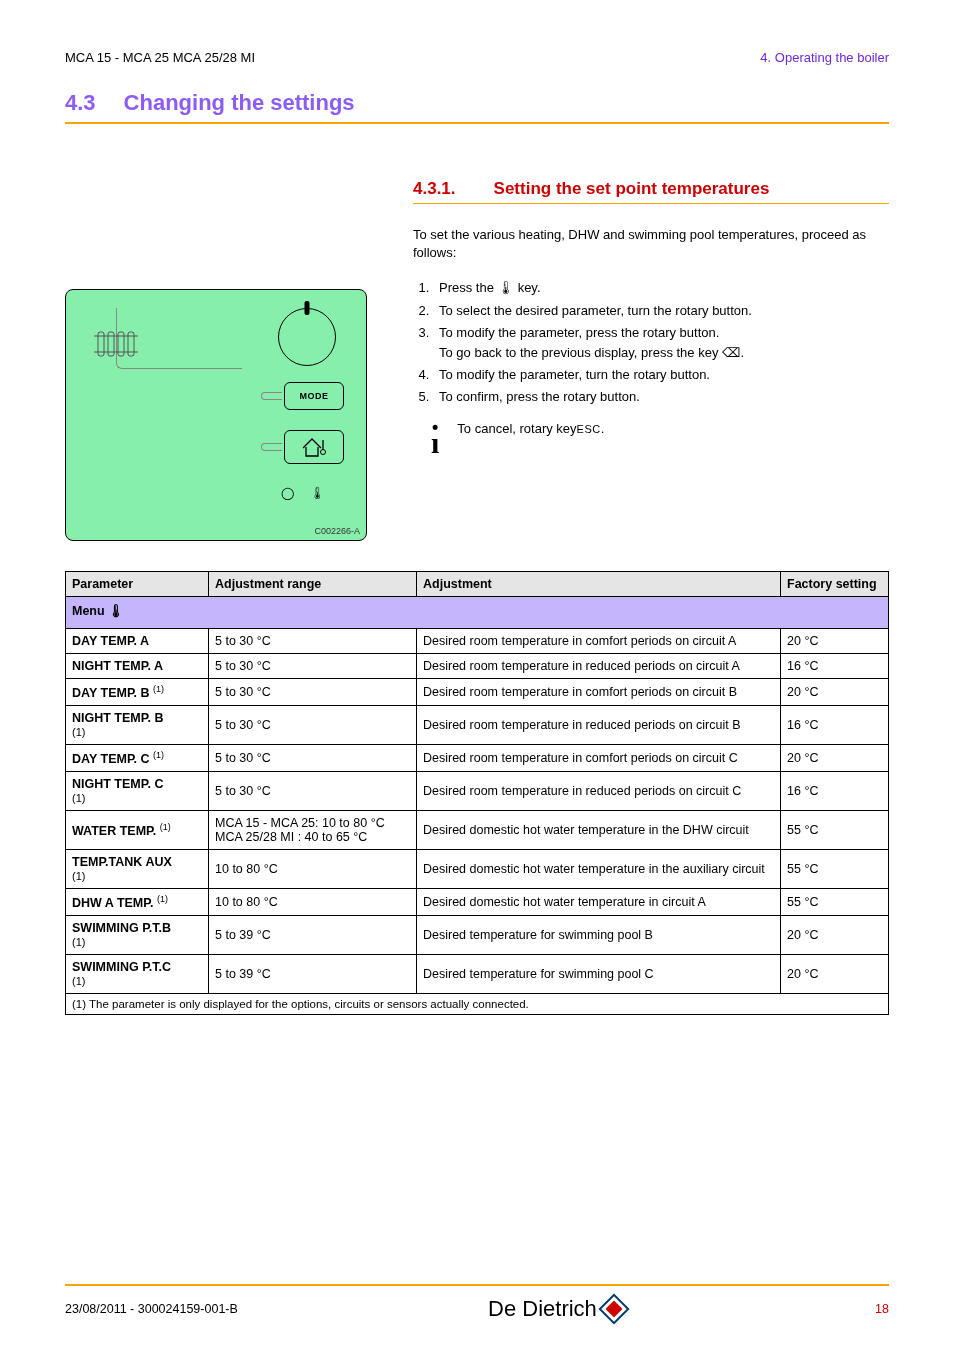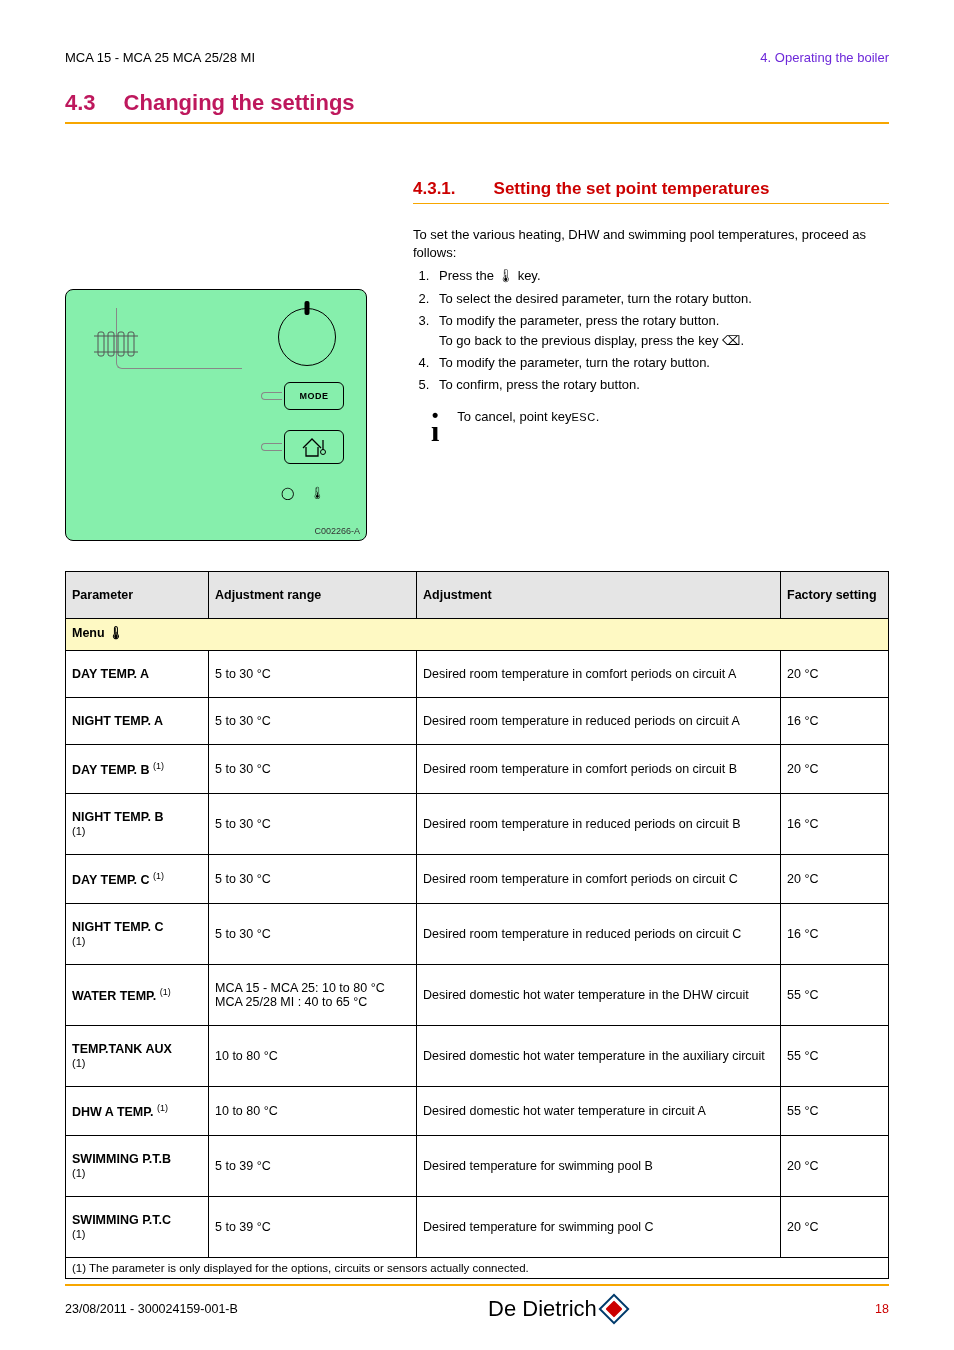--- a/index.html
+++ b/index.html
@@ -19,42 +19,42 @@
     display: flex;
     justify-content: space-between;
     font-size: 13px;
     margin-bottom: 25px;
   }
   .header-right { color: #6d28d9; }
   .h2-row {
     display: flex;
     align-items: baseline;
     gap: 28px;
-    color: #be185d;
+    color: #8b5cf6;
     font-size: 22px;
     font-weight: bold;
     border-bottom: 2.5px solid #f7a600;
     padding-bottom: 6px;
     margin-bottom: 55px;
   }
   .h3-row {
     display: flex;
     align-items: baseline;
     gap: 38px;
     color: #c00;
     font-size: 17px;
     font-weight: bold;
     border-bottom: 1.5px solid #f7a600;
     padding-bottom: 4px;
     margin-bottom: 22px;
   }
   .content-row { display: flex; gap: 28px; margin-bottom: 30px; }
   .figure-col { width: 320px; flex-shrink: 0; padding-top: 110px; }
   .text-col { flex: 1; }
-  .para { margin: 0 0 4px 0; line-height: 1.4; }
+  .para { margin: 0 0 16px 0; line-height: 1.4; }
   ol.steps { margin: 0 0 14px 0; padding-left: 20px; line-height: 1.55; }
   ol.steps li { padding-left: 6px; margin-bottom: 2px; }
   .info-row { display: flex; gap: 18px; align-items: flex-start; margin-top: 8px; padding-left: 18px;}
   .info-icon { font-size: 30px; font-weight: bold; line-height: 0.7; }
   .info-icon::before { content: "•"; display:block; font-size:18px; margin-bottom:-2px; text-align:center;}
   .info-icon .i { font-family: Georgia, serif;}
   .escsmall { font-variant: small-caps; font-size: 11px; letter-spacing: 0.5px;}
 
   
   .device {
@@ -99,24 +99,24 @@
   }
   .device .radiator {
     position:absolute; left:28px; top:36px; width:50px; height:34px;
   }
 
   
   table.params {
     width: 100%; border-collapse: collapse; font-size: 12.5px;
   }
   table.params th, table.params td {
-    border: 1px solid #000; padding: 16px 6px; text-align: left; vertical-align: middle;
+    border: 1px solid #000; padding: 5px 6px; text-align: left; vertical-align: middle;
   }
   table.params .title-row td {
-    background: #fef9c3; font-weight: bold; padding: 6px 17px 10px 6px;
+    background: #c4b5fd; font-weight: bold; padding: 6px 17px 10px 6px;
   }
   table.params thead th { background: #e5e5e5; font-weight: bold; }
   table.params .param-name { font-weight: bold; white-space: nowrap; }
   table.params sup { font-size: 9px; font-weight: normal;}
   table.params tfoot td { font-size: 11.5px; padding: 4px 6px;}
   .col-param{width:130px;}
   .col-range{width:195px;}
   .col-fact{width:95px;}
 
   
@@ -180,21 +180,21 @@
       <li>Press the 🌡 key.</li>
       <li>To select the desired parameter, turn the rotary button.</li>
       <li><span style="white-space:pre-line">To modify the parameter, press the rotary button.
 To go back to the previous display, press the key ⌫.</span></li>
       <li>To modify the parameter, turn the rotary button.</li>
       <li>To confirm, press the rotary button.</li>
     </ol>
     <div class="info-row">
       <div class="info-icon"><span class="i">ı</span></div>
       <div>
-        <span>To cancel, point key</span><span class="escsmall">ESC</span>.
+        <span>To cancel, rotary key</span><span class="escsmall">ESC</span>.
       </div>
     </div>
   </div>
 </div>
 
 <table class="params">
   <tbody>
       <tr class="title-row">
         <td colspan="4">Menu 🌡</td>
       </tr>

